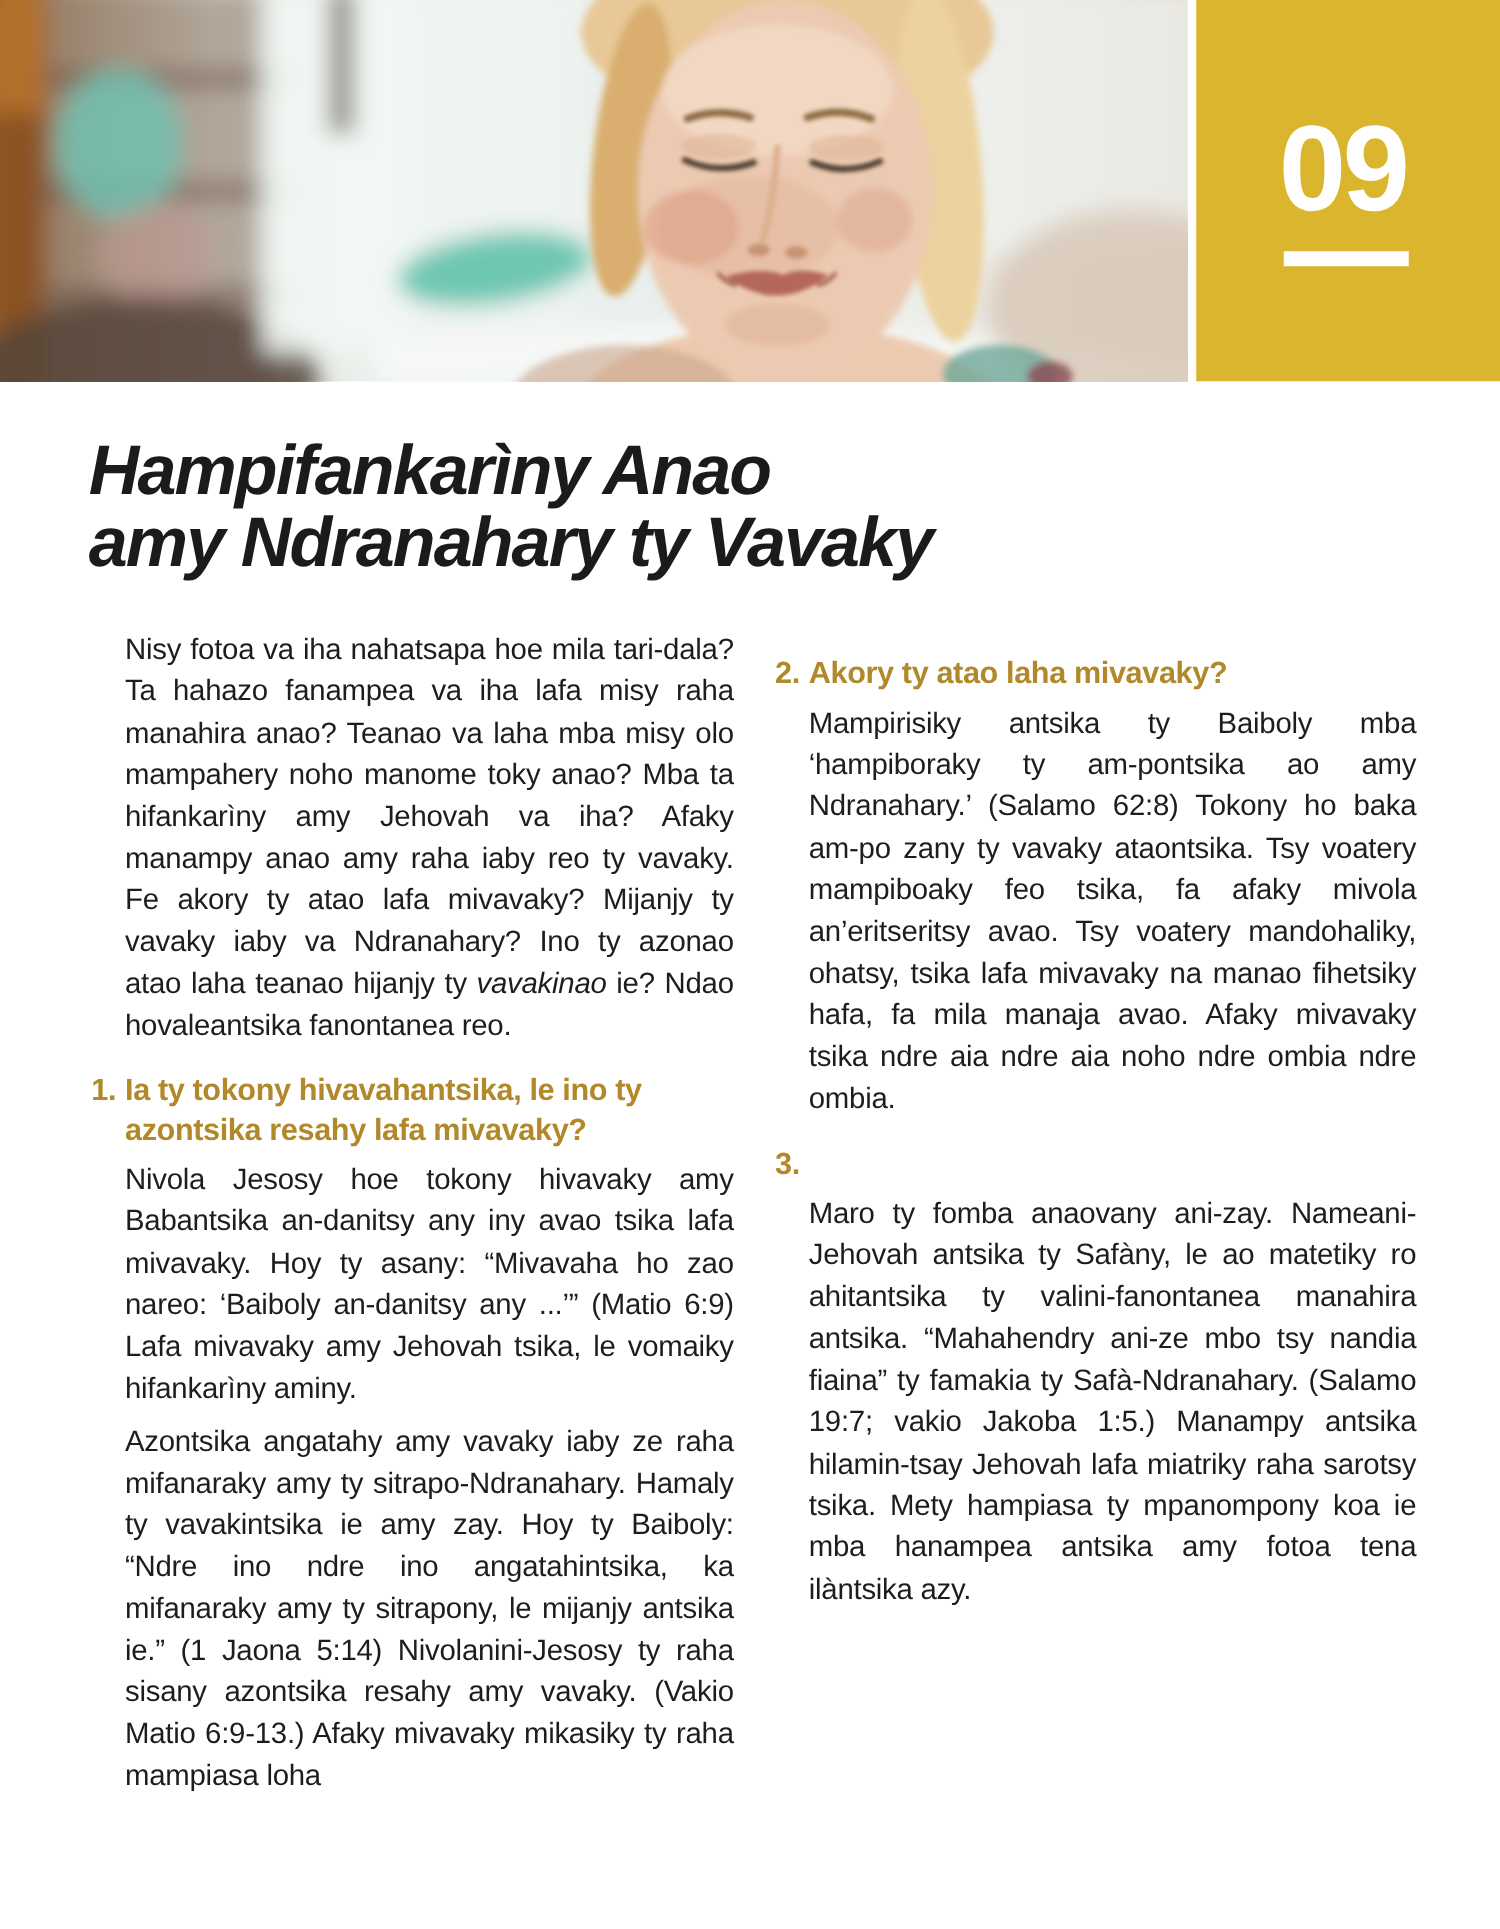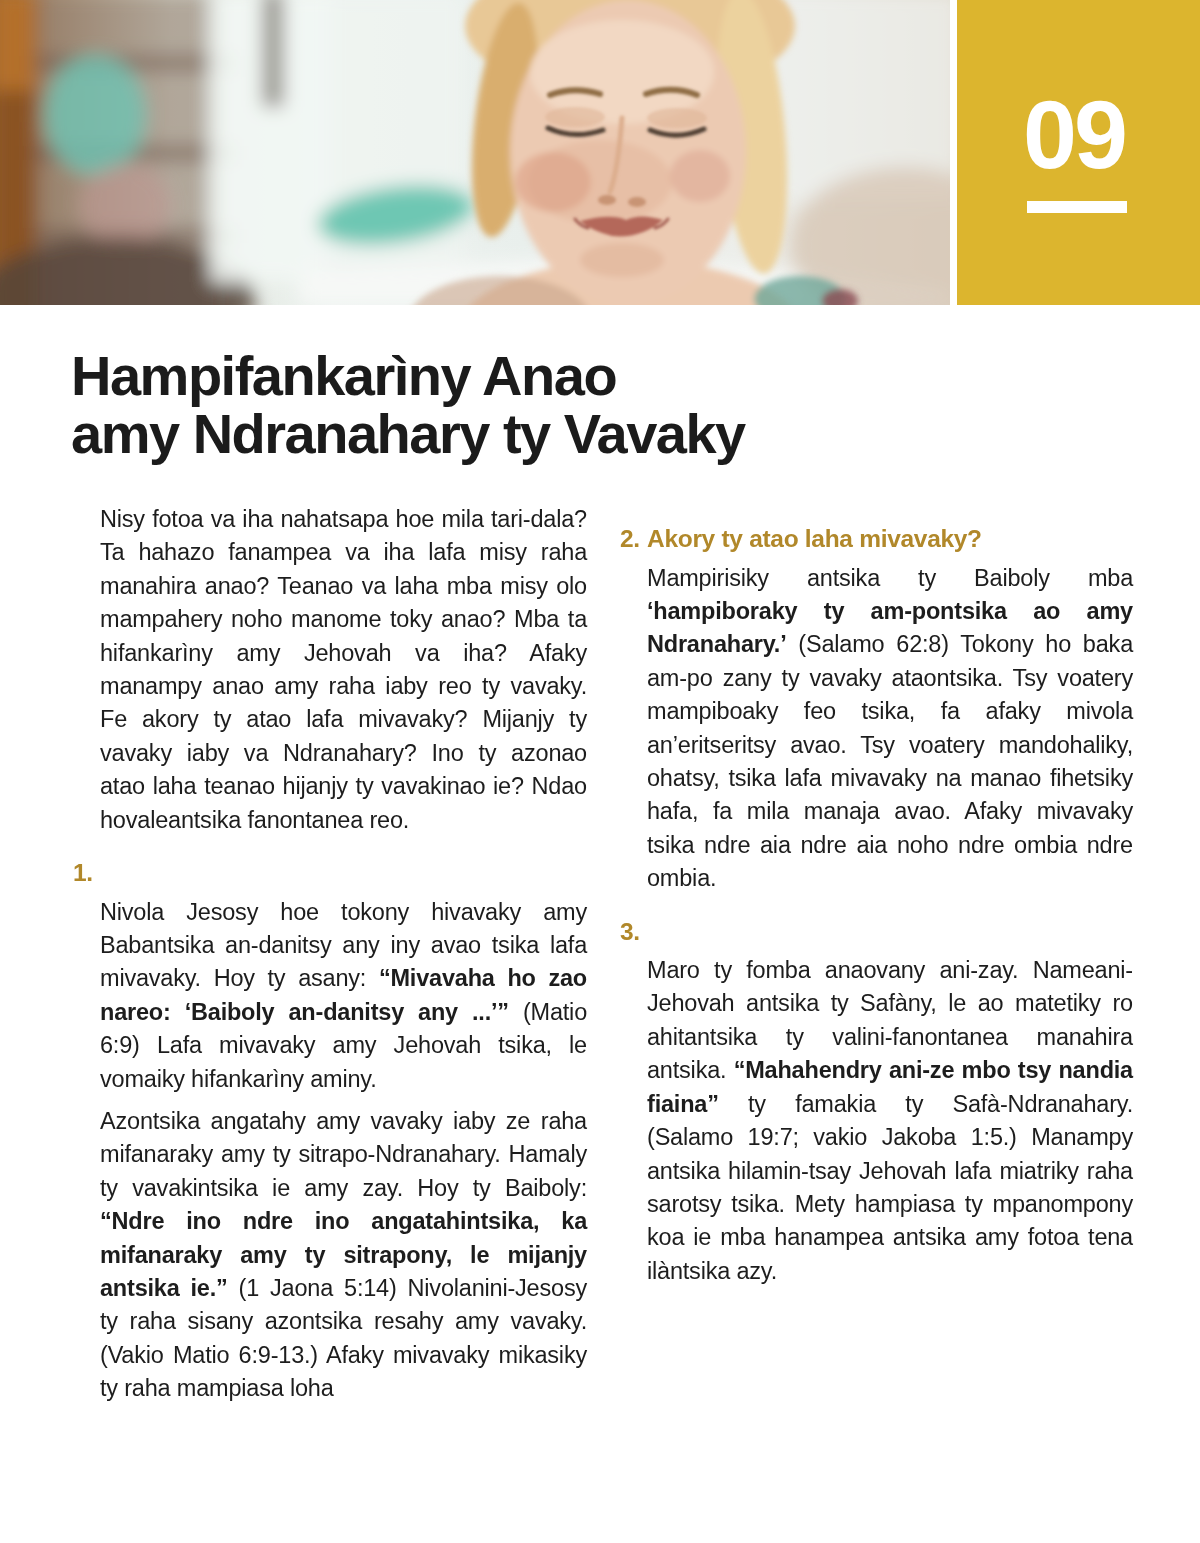--- a/index.html
+++ b/index.html
@@ -14,39 +14,39 @@
   .badge { position:absolute; left:957px; top:0; width:272px; height:305px; background:#dcb52e; }
   .badge-num {
     position:absolute; left:66px; top:86px; font-size:97px; font-weight:bold;
     color:#ffffff; line-height:1; letter-spacing:-3px;
   }
   .badge-underline { position:absolute; left:70px; top:201px; width:100px; height:12px; background:#ffffff; }
   
   .title {
     position:absolute; left:71px; top:347px; margin:0; width:900px;
     font-size:56px; line-height:58px; font-weight:bold; color:#1b1b1b;
-    letter-spacing:-1.5px; white-space:pre-line;
+    letter-spacing:-1.5px; white-space:pre-line;font-style:italic;
   }
   
   .col {
     position:absolute; top:503px; font-size:23.5px; line-height:33.4px;
     color:#1d1d1d; letter-spacing:-0.2px;
   }
   .col-left  { left:73px;  width:514px; }
   .col-right { left:620px; width:513px; }
   p.body { margin:0 0 9px 0; padding-left:27px; text-align:justify; }
   .q {
     display:flex; margin:20px 0 7px 0; color:#b1882a; font-weight:bold;
     font-size:24.5px; line-height:31.5px; letter-spacing:-0.3px;
   }
   .qnum { flex:0 0 27px; width:27px; }
   .qtext { white-space:pre-line; }
   .run-normal { font-weight:normal; font-style:normal; }
-  .run-bold   { font-weight:bold; }
-  .run-italic { }
+  .run-bold   { font-weight:normal; }
+  .run-italic { font-style:italic; }
 </style>
 </head>
 <body>
 
 <div class="page">
 
   <div class="hero">
     <svg viewBox="0 0 950 305" xmlns="http://www.w3.org/2000/svg">
       <defs>
         <filter id="b9" x="-20%" y="-20%" width="140%" height="140%">
@@ -124,20 +124,22 @@
     <div class="badge-underline"></div>
   </div>
 
   <h1 class="title">Hampifankarìny Anao
 amy Ndranahary ty Vavaky</h1>
 
   <div class="col col-left">
     <p class="body"><span class="run-normal">Nisy fotoa va iha nahatsapa hoe mila tari-dala? Ta hahazo fanampea va iha lafa misy raha manahira anao? Teanao va laha mba misy olo mampahery noho manome toky anao? Mba ta hifankarìny amy Jehovah va iha? Afaky manampy anao amy raha iaby reo ty vavaky. Fe akory ty atao lafa mivavaky? Mijanjy ty vavaky iaby va Ndranahary? Ino ty azonao atao laha teanao hijanjy ty </span><span class="run-italic">vavakinao</span><span class="run-normal"> ie? Ndao hovaleantsika fanontanea reo.</span></p>
     <div class="q">
       <span class="qnum">1.</span>
+      <span class="qtext">Ia ty tokony hivavahantsika, le ino ty
+azontsika resahy lafa mivavaky?</span>
     </div>
     <p class="body"><span class="run-normal">Nivola Jesosy hoe tokony hivavaky amy Babantsika an-danitsy any iny avao tsika lafa mivavaky. Hoy ty asany: </span><span class="run-bold">“Mivavaha ho zao nareo: ‘Baiboly an-danitsy any ...’”</span><span class="run-normal"> (Matio 6:9) Lafa mivavaky amy Jehovah tsika, le vomaiky hifankarìny aminy.</span></p>
     <p class="body"><span class="run-normal">Azontsika angatahy amy vavaky iaby ze raha mifanaraky amy ty sitrapo-Ndranahary. Hamaly ty vavakintsika ie amy zay. Hoy ty Baiboly: </span><span class="run-bold">“Ndre ino ndre ino angatahintsika, ka mifanaraky amy ty sitrapony, le mijanjy antsika ie.”</span><span class="run-normal"> (1 Jaona 5:14) Nivolanini-Jesosy ty raha sisany azontsika resahy amy vavaky. (Vakio Matio 6:9-13.) Afaky mivavaky mikasiky ty raha mampiasa loha</span></p>
   </div>
 
   <div class="col col-right">
     <div class="q">
       <span class="qnum">2.</span>
       <span class="qtext">Akory ty atao laha mivavaky?</span>
     </div>

